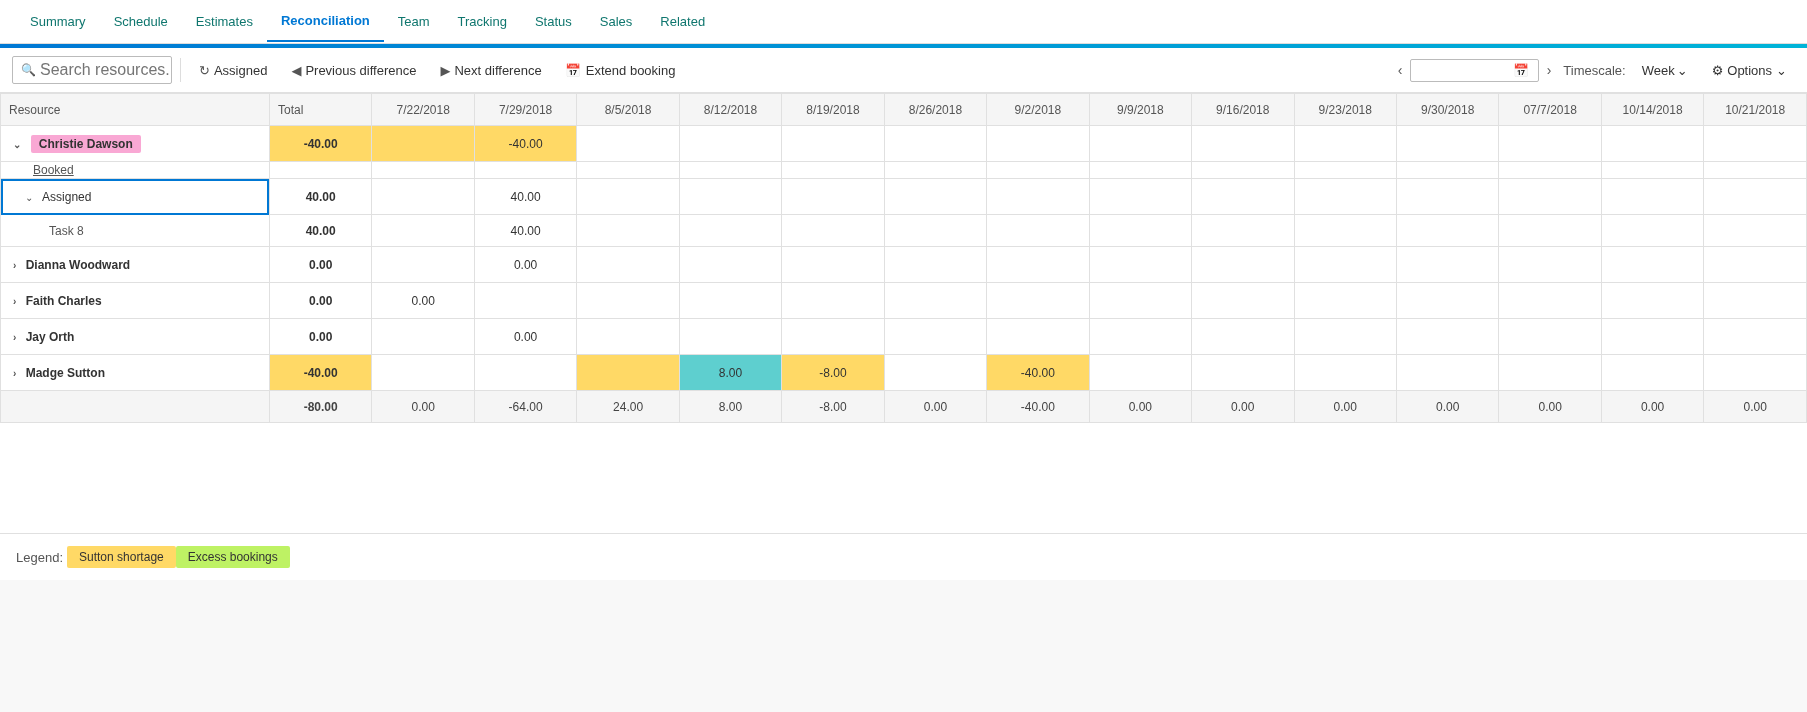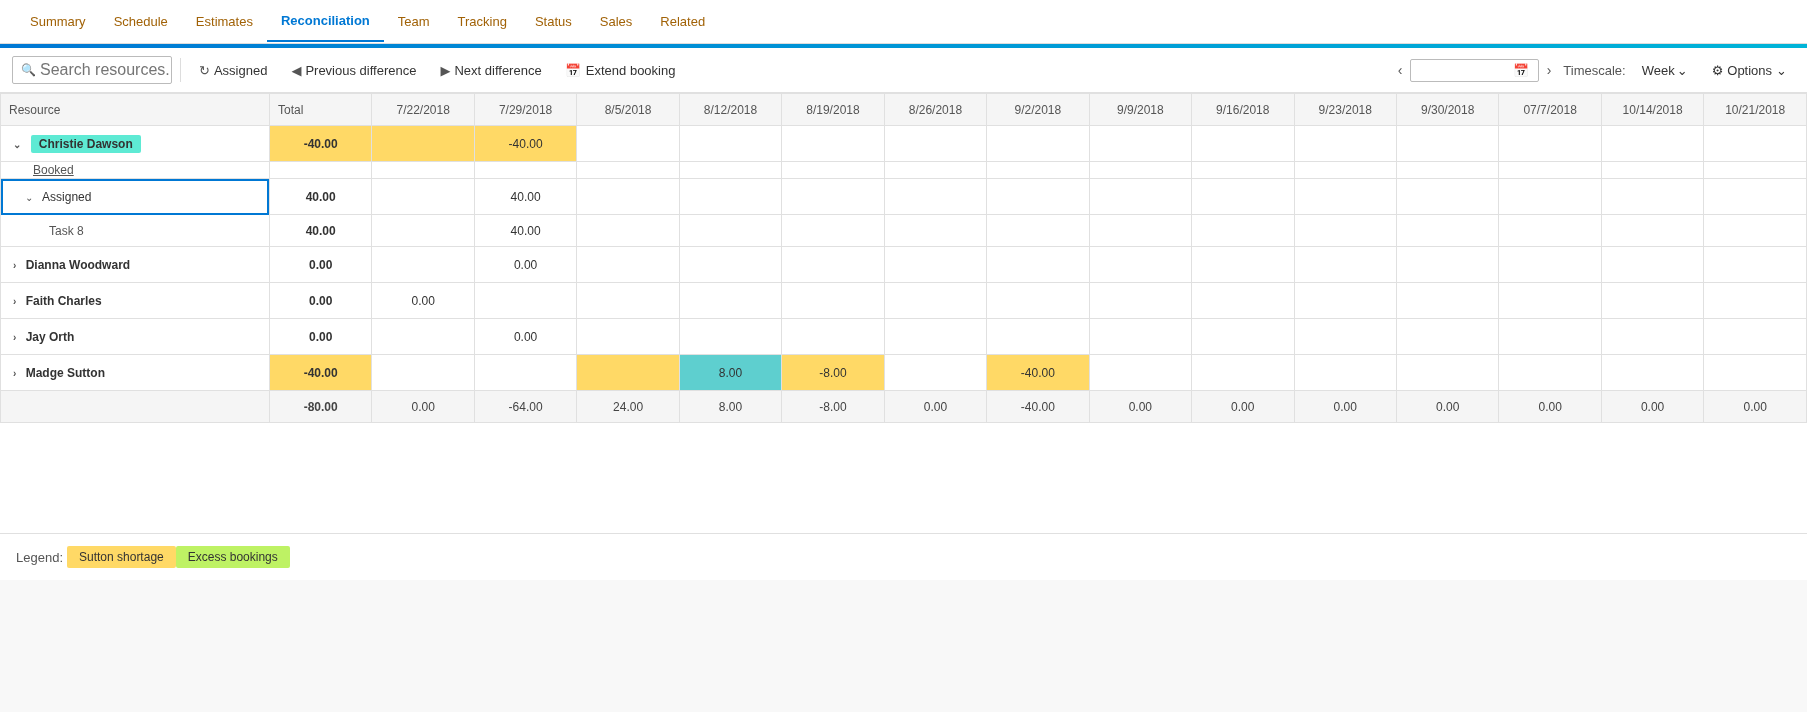--- a/index.html
+++ b/index.html
@@ -1,20 +1,20 @@
 <!DOCTYPE html>
 <html><head>
   <meta charset="utf-8">
   <style>
     * { box-sizing: border-box; margin: 0; padding: 0; }
     body { font-family: 'Segoe UI', Arial, sans-serif; font-size: 13px; background: #f8f8f8; color: #333; }
 
     
     .top-nav { display: flex; align-items: center; border-bottom: 1px solid #ddd; background: #fff; padding: 0 16px; height: 44px; }
-    .top-nav a { text-decoration: none; color: #a16207; padding: 12px 14px; font-size: 13px; cursor: pointer; display: inline-block; }
+    .top-nav a { text-decoration: none; color: #0f766e; padding: 12px 14px; font-size: 13px; cursor: pointer; display: inline-block; }
     .top-nav a.active { color: #0078d4; border-bottom: 2px solid #0078d4; font-weight: 600; }
 
     
     .blue-bar { height: 4px; background: linear-gradient(to right, #0078d4, #00b4d8); }
 
     
     .toolbar { display: flex; align-items: center; padding: 8px 12px; background: #fff; border-bottom: 1px solid #e0e0e0; gap: 4px; }
     .search-box { display: flex; align-items: center; border: 1px solid #bbb; border-radius: 2px; padding: 4px 8px; width: 160px; background: #fff; }
     .search-box input { border: none; outline: none; font-size: 16px; width: 130px; color: #555; }
     .search-icon { color: #555; margin-right: 4px; font-size: 12px; }
@@ -50,21 +50,21 @@
     .row-sub td.col-resource { padding-left: 24px; font-weight: 400; }
     .row-assigned td { height: 36px; }
     .row-assigned td.col-resource { padding-left: 24px; }
     .row-task td { height: 32px; }
     .row-task td.col-resource { padding-left: 40px; color: #555; }
     .row-totals td { height: 32px; background: #f5f5f5; text-align: center; font-size: 12px; color: #444; }
     .row-totals td.col-resource { text-align: left; background: #f5f5f5; }
 
     
     .chevron { display: inline-block; margin-right: 6px; font-size: 10px; color: #555; }
-    .resource-badge { background: #5eead4; color: #333; padding: 2px 8px; border-radius: 2px; font-weight: 700; }
+    .resource-badge { background: #f9a8d4; color: #333; padding: 2px 8px; border-radius: 2px; font-weight: 700; }
 
     
     .cell-yellow { background: #ffd966 !important; color: #333; }
     .cell-cyan { background: #5ecfcf !important; color: #333; }
 
     
     .legend { display: flex; align-items: center; padding: 12px 16px; background: #fff; border-top: 1px solid #e0e0e0; }
     .legend-label { font-size: 13px; color: #555; margin-right: 4px; }
     .legend-item { padding: 4px 12px; border-radius: 2px; font-size: 12px; font-weight: 500; }
     .legend-shortage { background: #ffd966; color: #333; }

